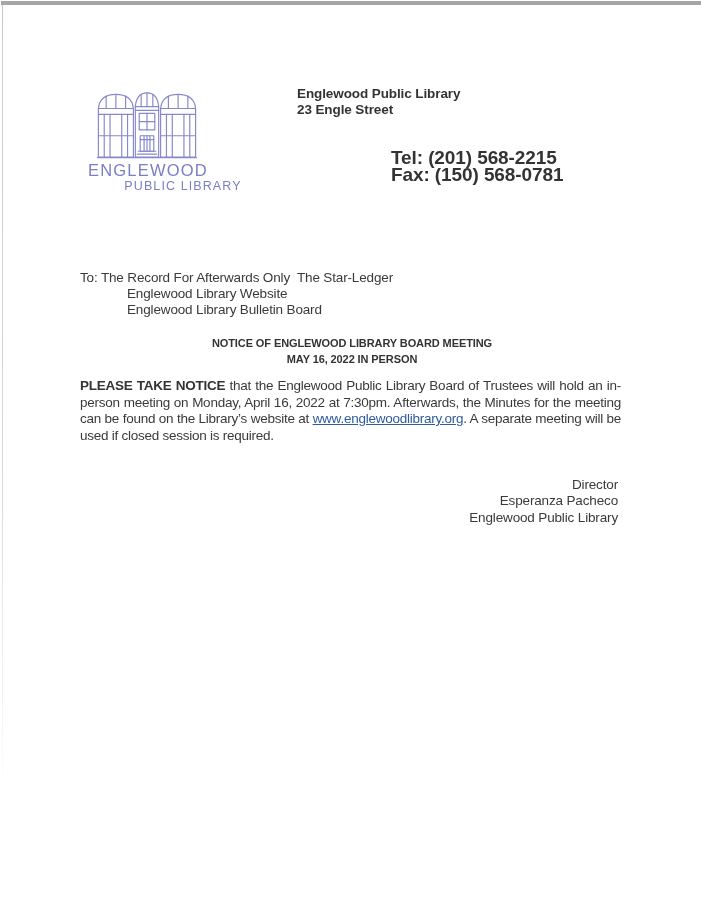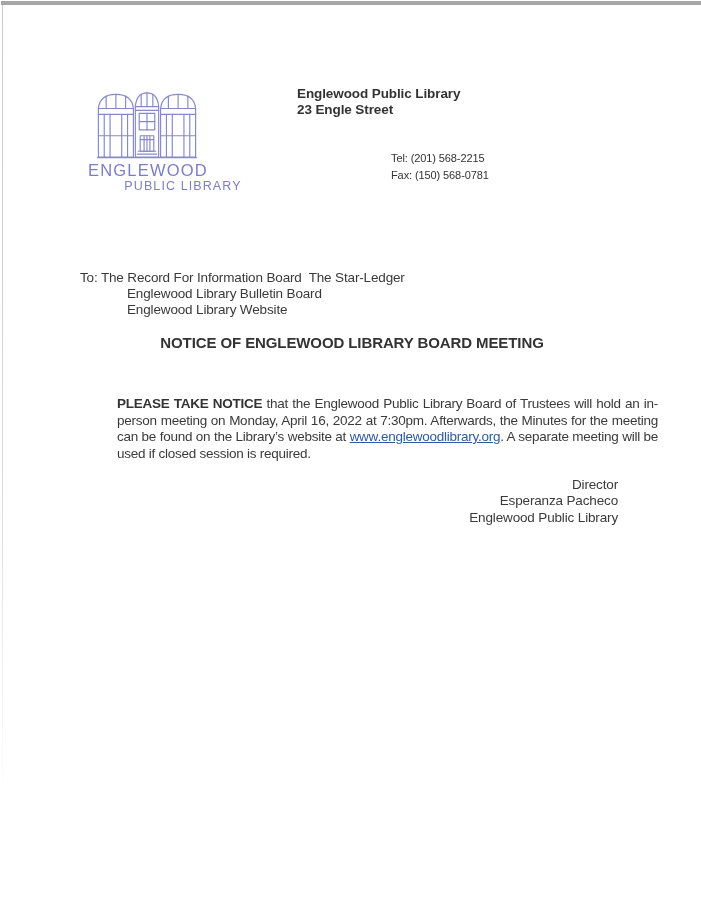--- a/index.html
+++ b/index.html
@@ -34,38 +34,38 @@
     color: #7b7ec5; font-weight: 400; white-space: nowrap; margin-left: 36px;
   }
   
   .header-block {
     position: absolute; left: 297px; top: 86px;
     font-size: 13.5px; font-weight: bold; color: #333333;
     line-height: 16.4px; letter-spacing: -0.1px;
   }
   .telfax-block {
     position: absolute; left: 391px; top: 150px;
-    font-size: 11px; font-weight: normal; color: #333333;
+    font-size: 19px; font-weight: bold; color: #333333;
     line-height: 16.8px; letter-spacing: -0.1px;
   }
   
   .recipients { position: absolute; left: 80px; top: 270px; font-size: 13.5px; line-height: 16.2px; letter-spacing: -0.15px; }
   .recipients .line1 { white-space: pre; }
   .recipients .indent { margin-left: 47px; }
   
   .notice-title {
     position: absolute; left: 80px; top: 335px; width: 544px;
-    text-align: center; font-size: 15px; font-weight: bold; color: #333333;
+    text-align: center; font-size: 11px; font-weight: bold; color: #333333;
     line-height: 16.2px; letter-spacing: -0.1px;
   }
   
   .notice-body {
-    position: absolute; left: 80px; top: 396px; width: 541px;
+    position: absolute; left: 80px; top: 378px; width: 541px;
     font-size: 13.5px; line-height: 16.6px; text-align: justify;
-    letter-spacing: -0.25px; color: #3a3a3a; margin-left: 37px;
+    letter-spacing: -0.25px; color: #3a3a3a;
   }
   .notice-body .lead { font-weight: bold; color: #333333; }
   .notice-body a { color: #2e5b9f; text-decoration: underline; cursor: pointer; }
   
   .signature {
     position: absolute; left: 400px; top: 477px; width: 218px;
     text-align: right; font-size: 13.5px; line-height: 16.4px; letter-spacing: -0.15px;
   }
 </style>
 </head>
@@ -106,27 +106,28 @@
   <div class="header-block">
     <div>Englewood Public Library</div>
     <div>23 Engle Street</div>
   </div>
   <div class="telfax-block">
     <div>Tel: (201) 568-2215</div>
     <div>Fax: (150) 568-0781</div>
   </div>
 
   <div class="recipients">
-    <div class="line1">To: The Record For Information Board  The Star-Ledger</div>
+    <div class="line1">To: The Record For Afterwards Only  The Star-Ledger</div>
+    <div class="indent">Englewood Library Website</div>
     <div class="indent">Englewood Library Bulletin Board</div>
-    <div class="indent">Englewood Library Website</div>
   </div>
 
   <div class="notice-title">
     <div>NOTICE OF ENGLEWOOD LIBRARY BOARD MEETING</div>
+    <div>MAY 16, 2022 IN PERSON</div>
   </div>
 
   <div class="notice-body">
     <span class="lead">PLEASE TAKE NOTICE</span><span> that the Englewood Public Library Board of Trustees will hold an in-person meeting on Monday, April 16, 2022 at 7:30pm. Afterwards, the Minutes for the meeting can be found on the Library’s website at </span><a>www.englewoodlibrary.org</a><span>. A separate meeting will be used if closed session is required.</span>
   </div>
 
   <div class="signature">
     <div>Director</div>
     <div>Esperanza Pacheco</div>
     <div>Englewood Public Library</div>

